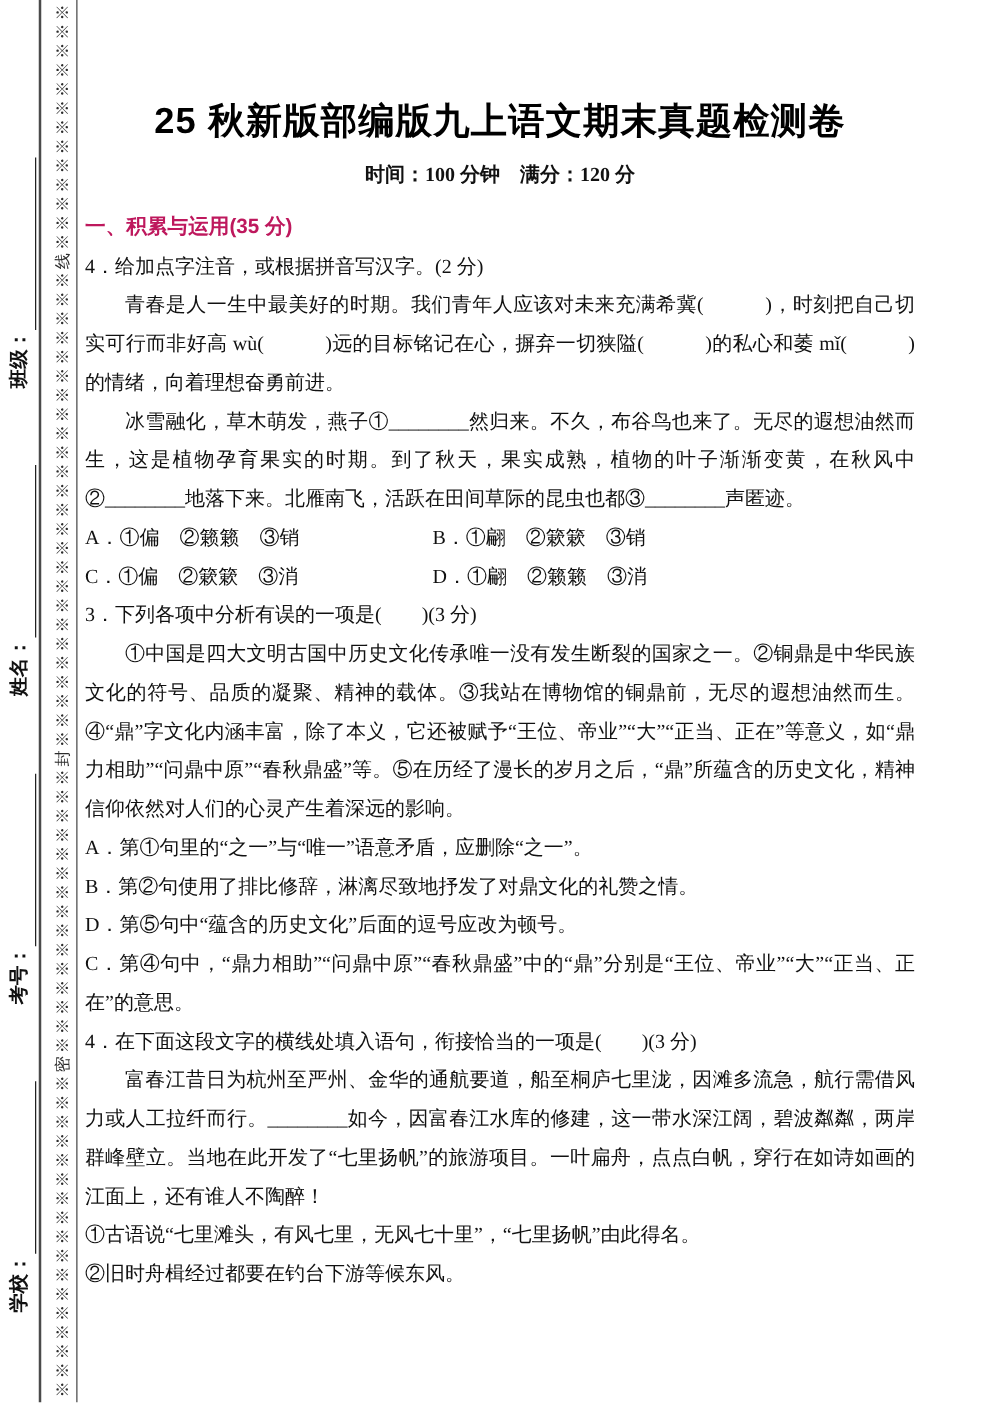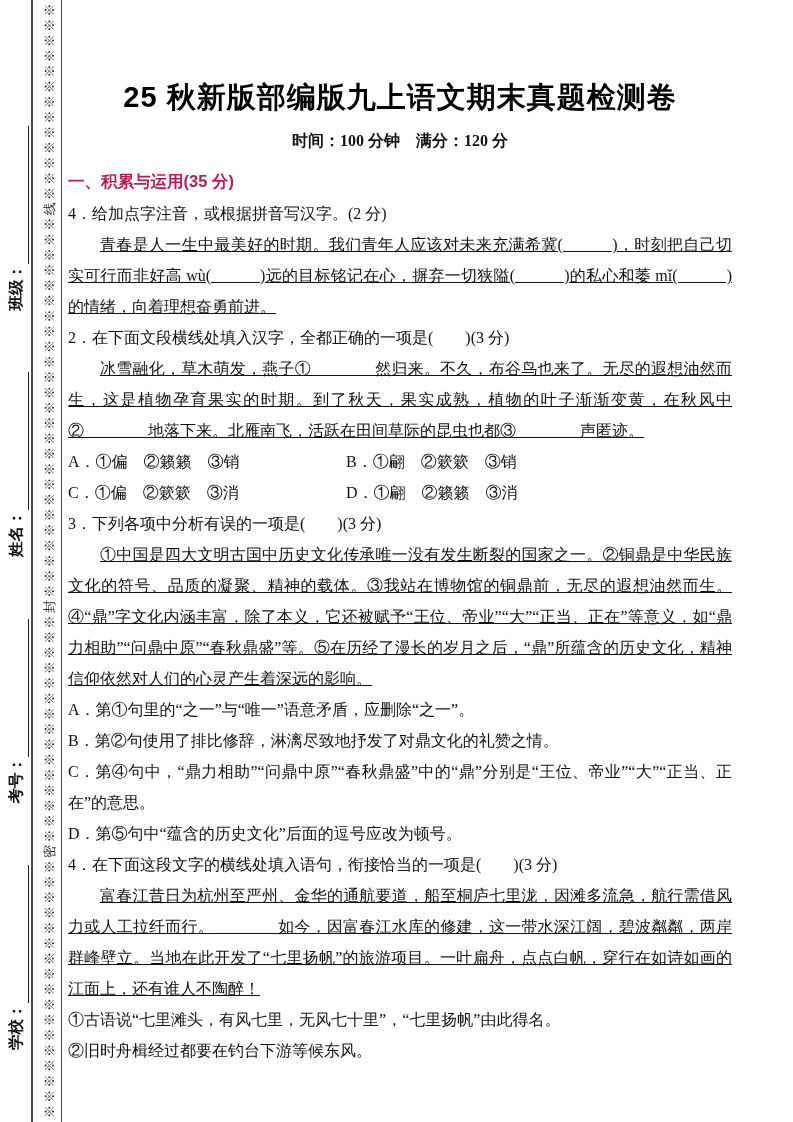--- a/index.html
+++ b/index.html
@@ -91,21 +91,21 @@
     line-height: 26px;
     color: #be185d;
   }
   .q { margin: 0; }
   .q p {
     margin: 0;
     font-size: 16px;
     line-height: 31px;
   }
   .para { text-align: justify; }
-  .indent { text-indent: 2em; text-decoration: underline; }
+  .indent { text-indent: 2em; }
   .opt-row {
     display: flex;
     font-size: 16px;
     line-height: 31px;
   }
   .opt-row .opt-first { width: 278px; flex-shrink: 0; }
 </style>
 </head>
 <body>
 
@@ -139,39 +139,38 @@
     <h1 class="exam-title">25 秋新版部编版九上语文期末真题检测卷</h1>
     <div class="exam-meta">时间：100 分钟　满分：120 分</div>
     <h2 class="section-heading">一、积累与运用(35 分)</h2>
 
     <section class="q">
       <p class="stem">4．给加点字注音，或根据拼音写汉字。(2 分)</p>
       <p class="para indent">青春是人一生中最美好的时期。我们青年人应该对未来充满希冀(　　　)，时刻把自己切实可行而非好高 wù(　　　)远的目标铭记在心，摒弃一切狭隘(　　　)的私心和萎 mǐ(　　　)的情绪，向着理想奋勇前进。</p>
     </section>
 
     <section class="q">
-      <p class="stem">2．在下面文段横线处填入汉字，全都正确的一项是(　　)(3 分)</p>
       <p class="para indent">冰雪融化，草木萌发，燕子①________然归来。不久，布谷鸟也来了。无尽的遐想油然而生，这是植物孕育果实的时期。到了秋天，果实成熟，植物的叶子渐渐变黄，在秋风中②________地落下来。北雁南飞，活跃在田间草际的昆虫也都③________声匿迹。</p>
       <div class="opt-row">
         <span class="opt-first">A．①偏　②籁籁　③销</span>
         <span>B．①翩　②簌簌　③销</span>
       </div>
       <div class="opt-row">
         <span class="opt-first">C．①偏　②簌簌　③消</span>
         <span>D．①翩　②籁籁　③消</span>
       </div>
     </section>
 
     <section class="q">
       <p class="stem">3．下列各项中分析有误的一项是(　　)(3 分)</p>
       <p class="para indent">①中国是四大文明古国中历史文化传承唯一没有发生断裂的国家之一。②铜鼎是中华民族文化的符号、品质的凝聚、精神的载体。③我站在博物馆的铜鼎前，无尽的遐想油然而生。④“鼎”字文化内涵丰富，除了本义，它还被赋予“王位、帝业”“大”“正当、正在”等意义，如“鼎力相助”“问鼎中原”“春秋鼎盛”等。⑤在历经了漫长的岁月之后，“鼎”所蕴含的历史文化，精神信仰依然对人们的心灵产生着深远的影响。</p>
       <p class="para">A．第①句里的“之一”与“唯一”语意矛盾，应删除“之一”。</p>
       <p class="para">B．第②句使用了排比修辞，淋漓尽致地抒发了对鼎文化的礼赞之情。</p>
+      <p class="para">D．第⑤句中“蕴含的历史文化”后面的逗号应改为顿号。</p>
       <p class="para">C．第④句中，“鼎力相助”“问鼎中原”“春秋鼎盛”中的“鼎”分别是“王位、帝业”“大”“正当、正在”的意思。</p>
-      <p class="para">D．第⑤句中“蕴含的历史文化”后面的逗号应改为顿号。</p>
     </section>
 
     <section class="q">
       <p class="stem">4．在下面这段文字的横线处填入语句，衔接恰当的一项是(　　)(3 分)</p>
       <p class="para indent">富春江昔日为杭州至严州、金华的通航要道，船至桐庐七里泷，因滩多流急，航行需借风力或人工拉纤而行。________如今，因富春江水库的修建，这一带水深江阔，碧波粼粼，两岸群峰壁立。当地在此开发了“七里扬帆”的旅游项目。一叶扁舟，点点白帆，穿行在如诗如画的江面上，还有谁人不陶醉！</p>
       <p class="para">①古语说“七里滩头，有风七里，无风七十里”，“七里扬帆”由此得名。</p>
       <p class="para">②旧时舟楫经过都要在钓台下游等候东风。</p>
     </section>
   </main>
 

